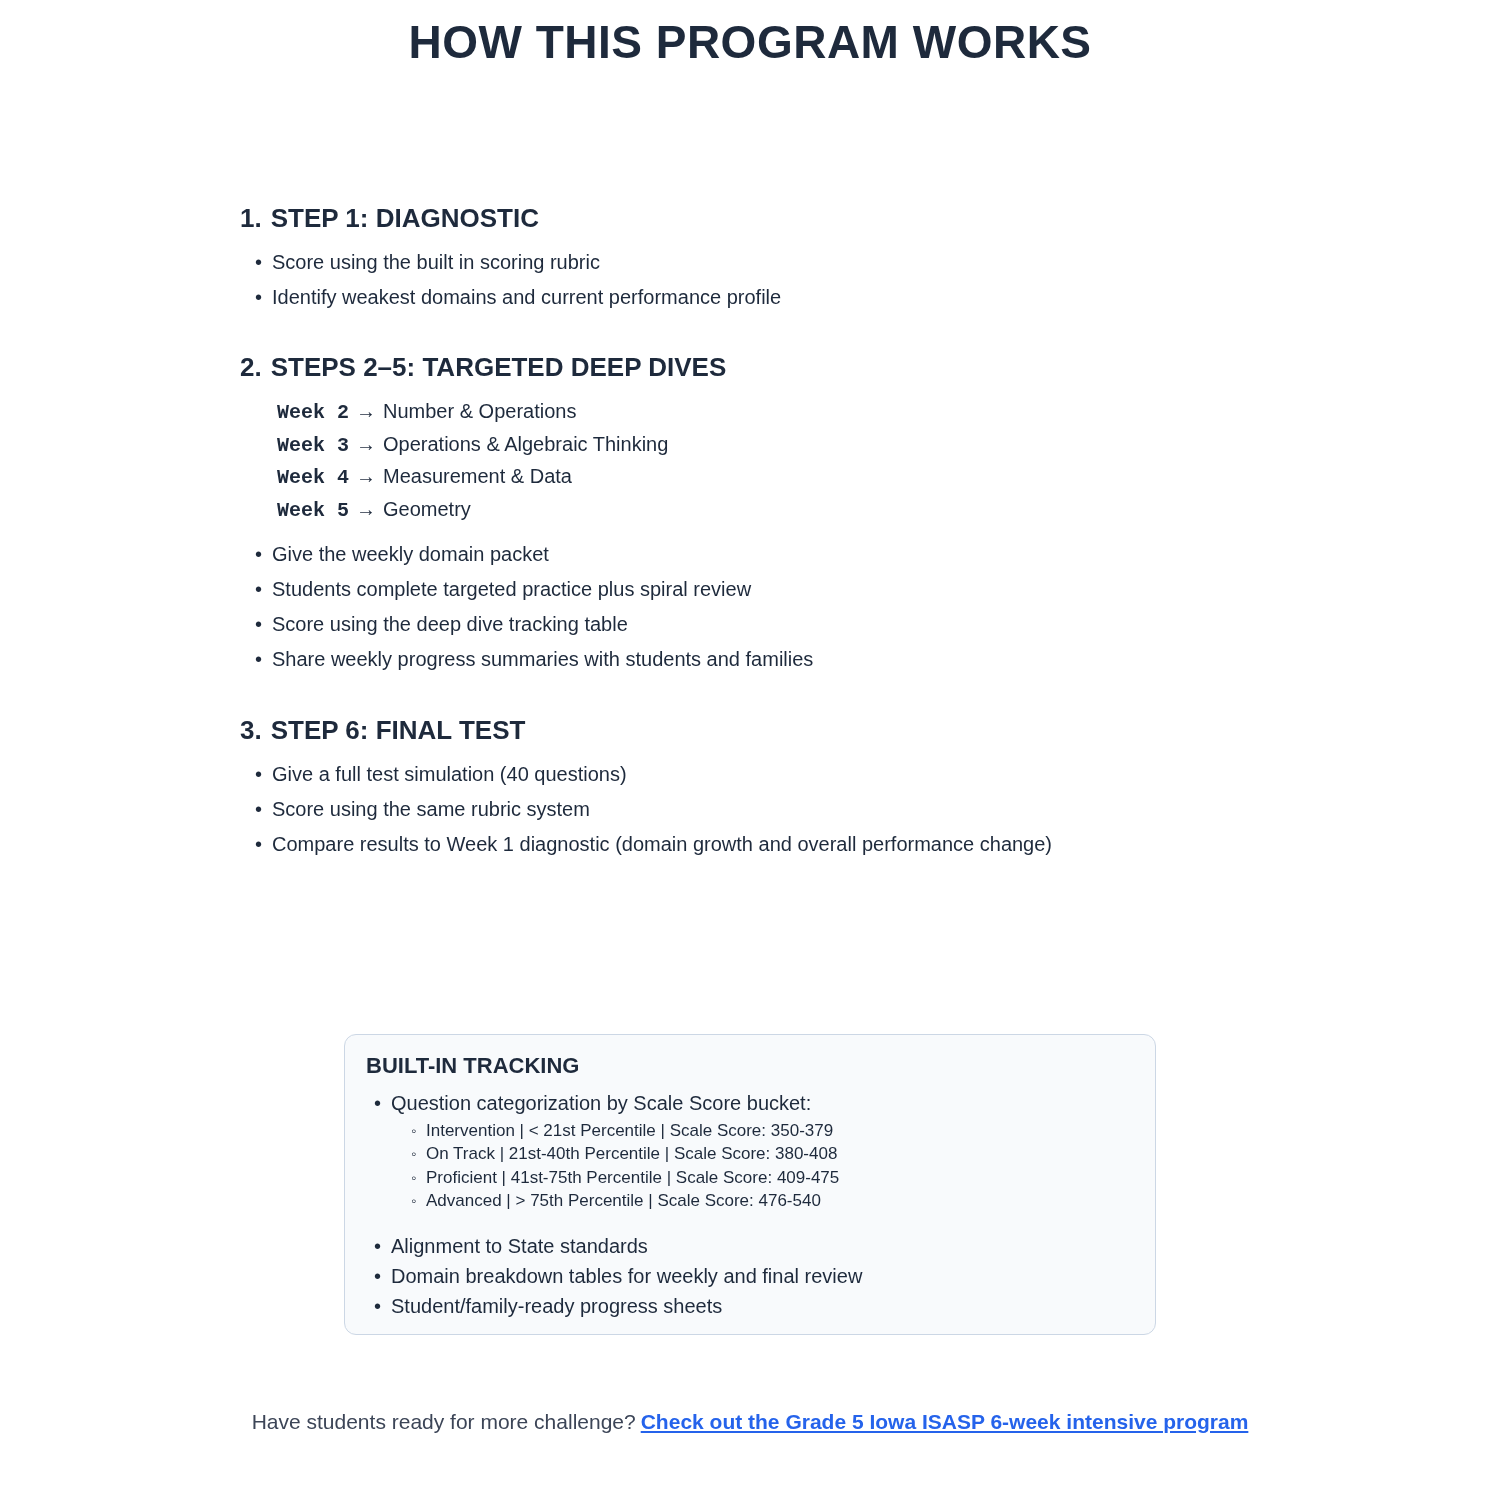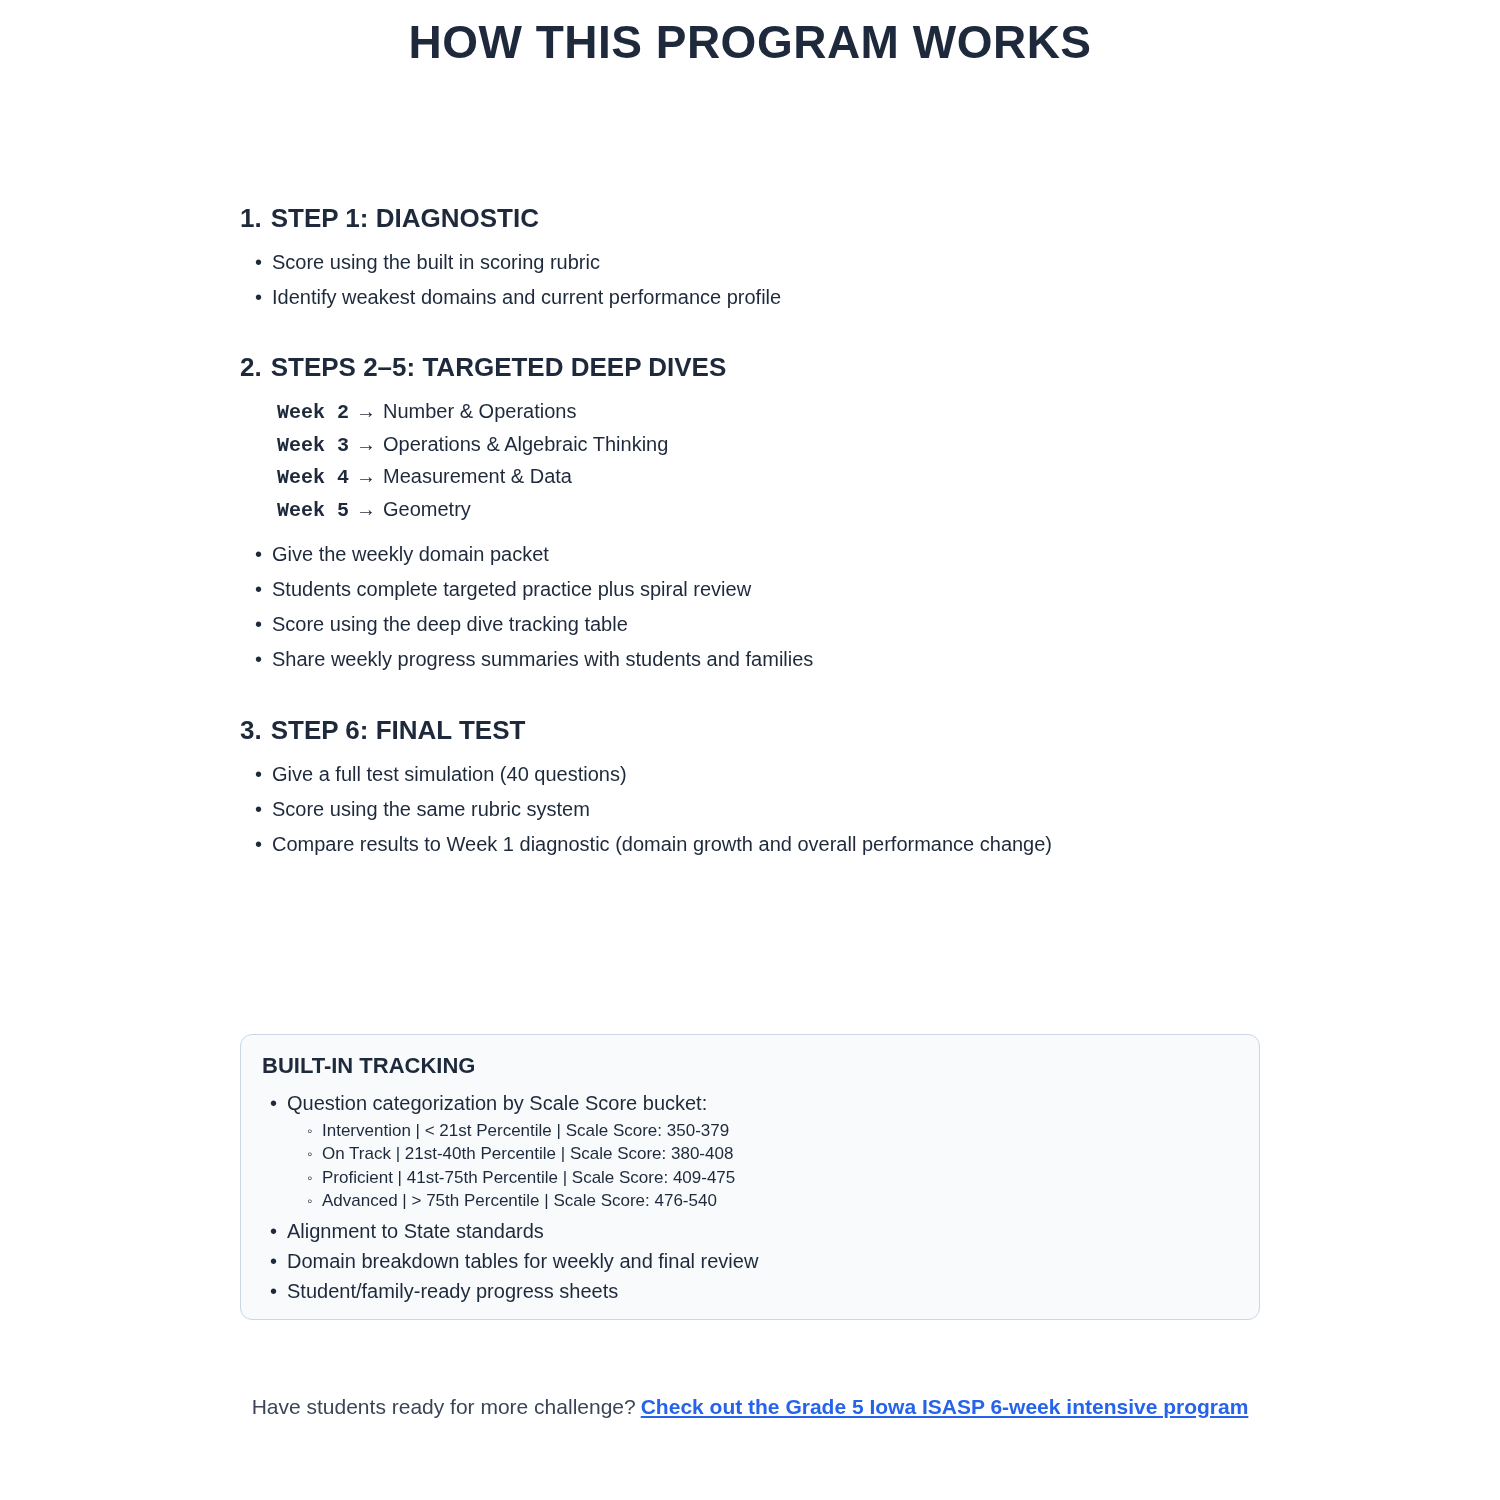--- a/index.html
+++ b/index.html
@@ -56,21 +56,21 @@
 
   .weeks { margin: 13px 0 0 37px; }
   .week-row {
     font-size: 20px;
     line-height: 31.5px;
   }
   .week-label { font-weight: bold; font-family: Liberation Mono, monospace; }
   .arrow { margin: 0 7px; }
 
   .tracking-box {
-    width: 1020px;
+    width: 812px;
     box-sizing: border-box;
     margin: 172px auto 0;
     background: var(--box-bg, #f8fafc);
     border: 1px solid var(--box-border, #ccd7e5);
     border-radius: 12px;
     padding: 17px 24px 13px 21px;
   }
   .tracking-box h3 {
     margin: 0;
     font-size: 22px;
@@ -89,21 +89,21 @@
     position: relative;
     padding-left: 17px;
   }
   ul.box-list > li::before {
     content: "\2022";
     position: absolute;
     left: 0;
   }
   ul.sub-list {
     list-style: none;
-    margin: 1px 0 3px;
+    margin: 1px 0 18px;
     padding: 0 0 0 20px;
   }
   ul.sub-list li {
     font-size: 17px;
     line-height: 23.4px;
     position: relative;
     padding-left: 15px;
   }
   ul.sub-list li::before {
     content: "\25E6";

